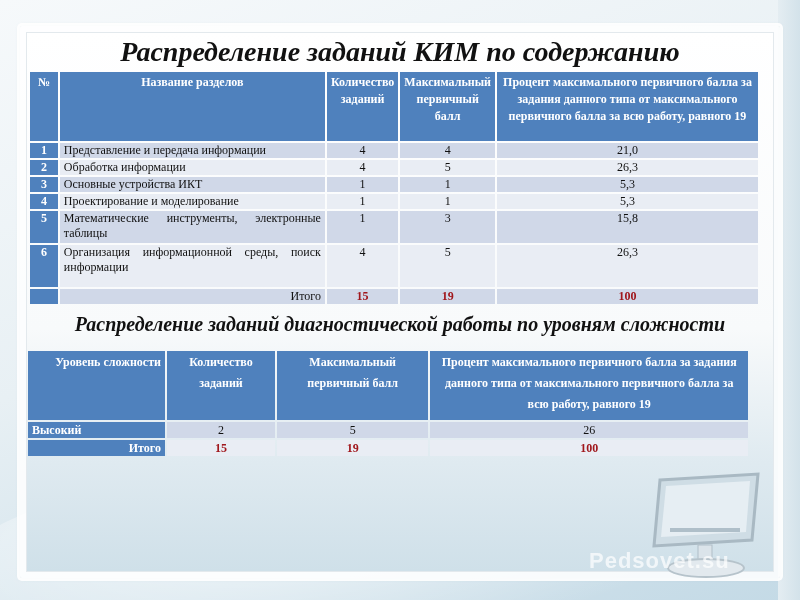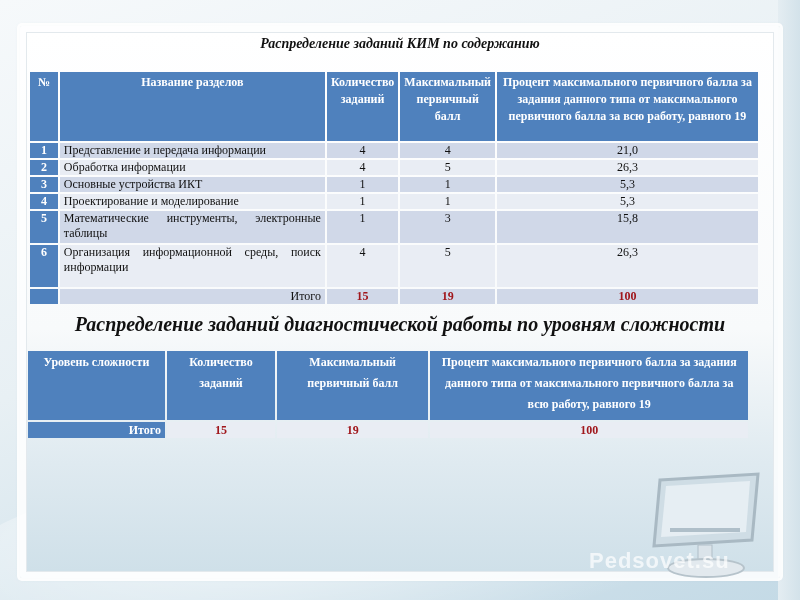--- a/index.html
+++ b/index.html
@@ -32,21 +32,21 @@
   .monitor {
     position: absolute; left: 640px; top: 470px; width: 130px; height: 110px;
   }
   .watermark {
     position: absolute; left: 568px; top: 548px; font-family: "Liberation Sans", sans-serif;
     font-weight: bold; font-size: 22px; color: rgba(255,255,255,0.7); letter-spacing: 1px; margin-left: 21px;
   }
   .title {
     position: absolute; left: 0; width: 800px; text-align: center;
     font-family: "Liberation Serif", serif; font-style: italic; font-weight: bold;
-    color: #111; font-size: 14px;
+    color: #111; font-size: 28px;
   }
   #title1 { top: 36px; }
   #title2 { top: 313px; font-size: 20px; }
 
   table.t {
     position: absolute; border-collapse: separate; border-spacing: 2px;
     font-family: "Liberation Serif", serif; font-size: 12px; color: #111;
   }
   table.t td, table.t th { padding: 0 4px; }
   table.t th {
@@ -162,24 +162,30 @@
 
 <table class="t" id="t2">
   <colgroup>
     <col style="width:132px">
       <col style="width:104px">
       <col style="width:146px">
       <col style="width:306px">
   </colgroup>
   <tbody>
       <tr style="height:69px">
-    <th style="text-align:center">Уровень сложности</th>
+    <th style="text-align:right">Уровень сложности</th>
     <th>Количество заданий</th>
     <th>Максимальный первичный балл</th>
     <th>Процент максимального первичного балла за задания данного типа от максимального первичного балла за всю работу, равного 19</th>
+  </tr>
+  <tr class="row-odd" style="height:16px">
+    <td class="level-cell">Высокий</td>
+    <td class="data">2</td>
+    <td class="data">5</td>
+    <td class="data">26</td>
   </tr>
   <tr class="row-even" style="height:16px">
     <td class="level-cell level-total">Итого</td>
     <td class="data total-val">15</td>
     <td class="data total-val">19</td>
     <td class="data total-val">100</td>
   </tr>
 </tbody>
   </table>
 

